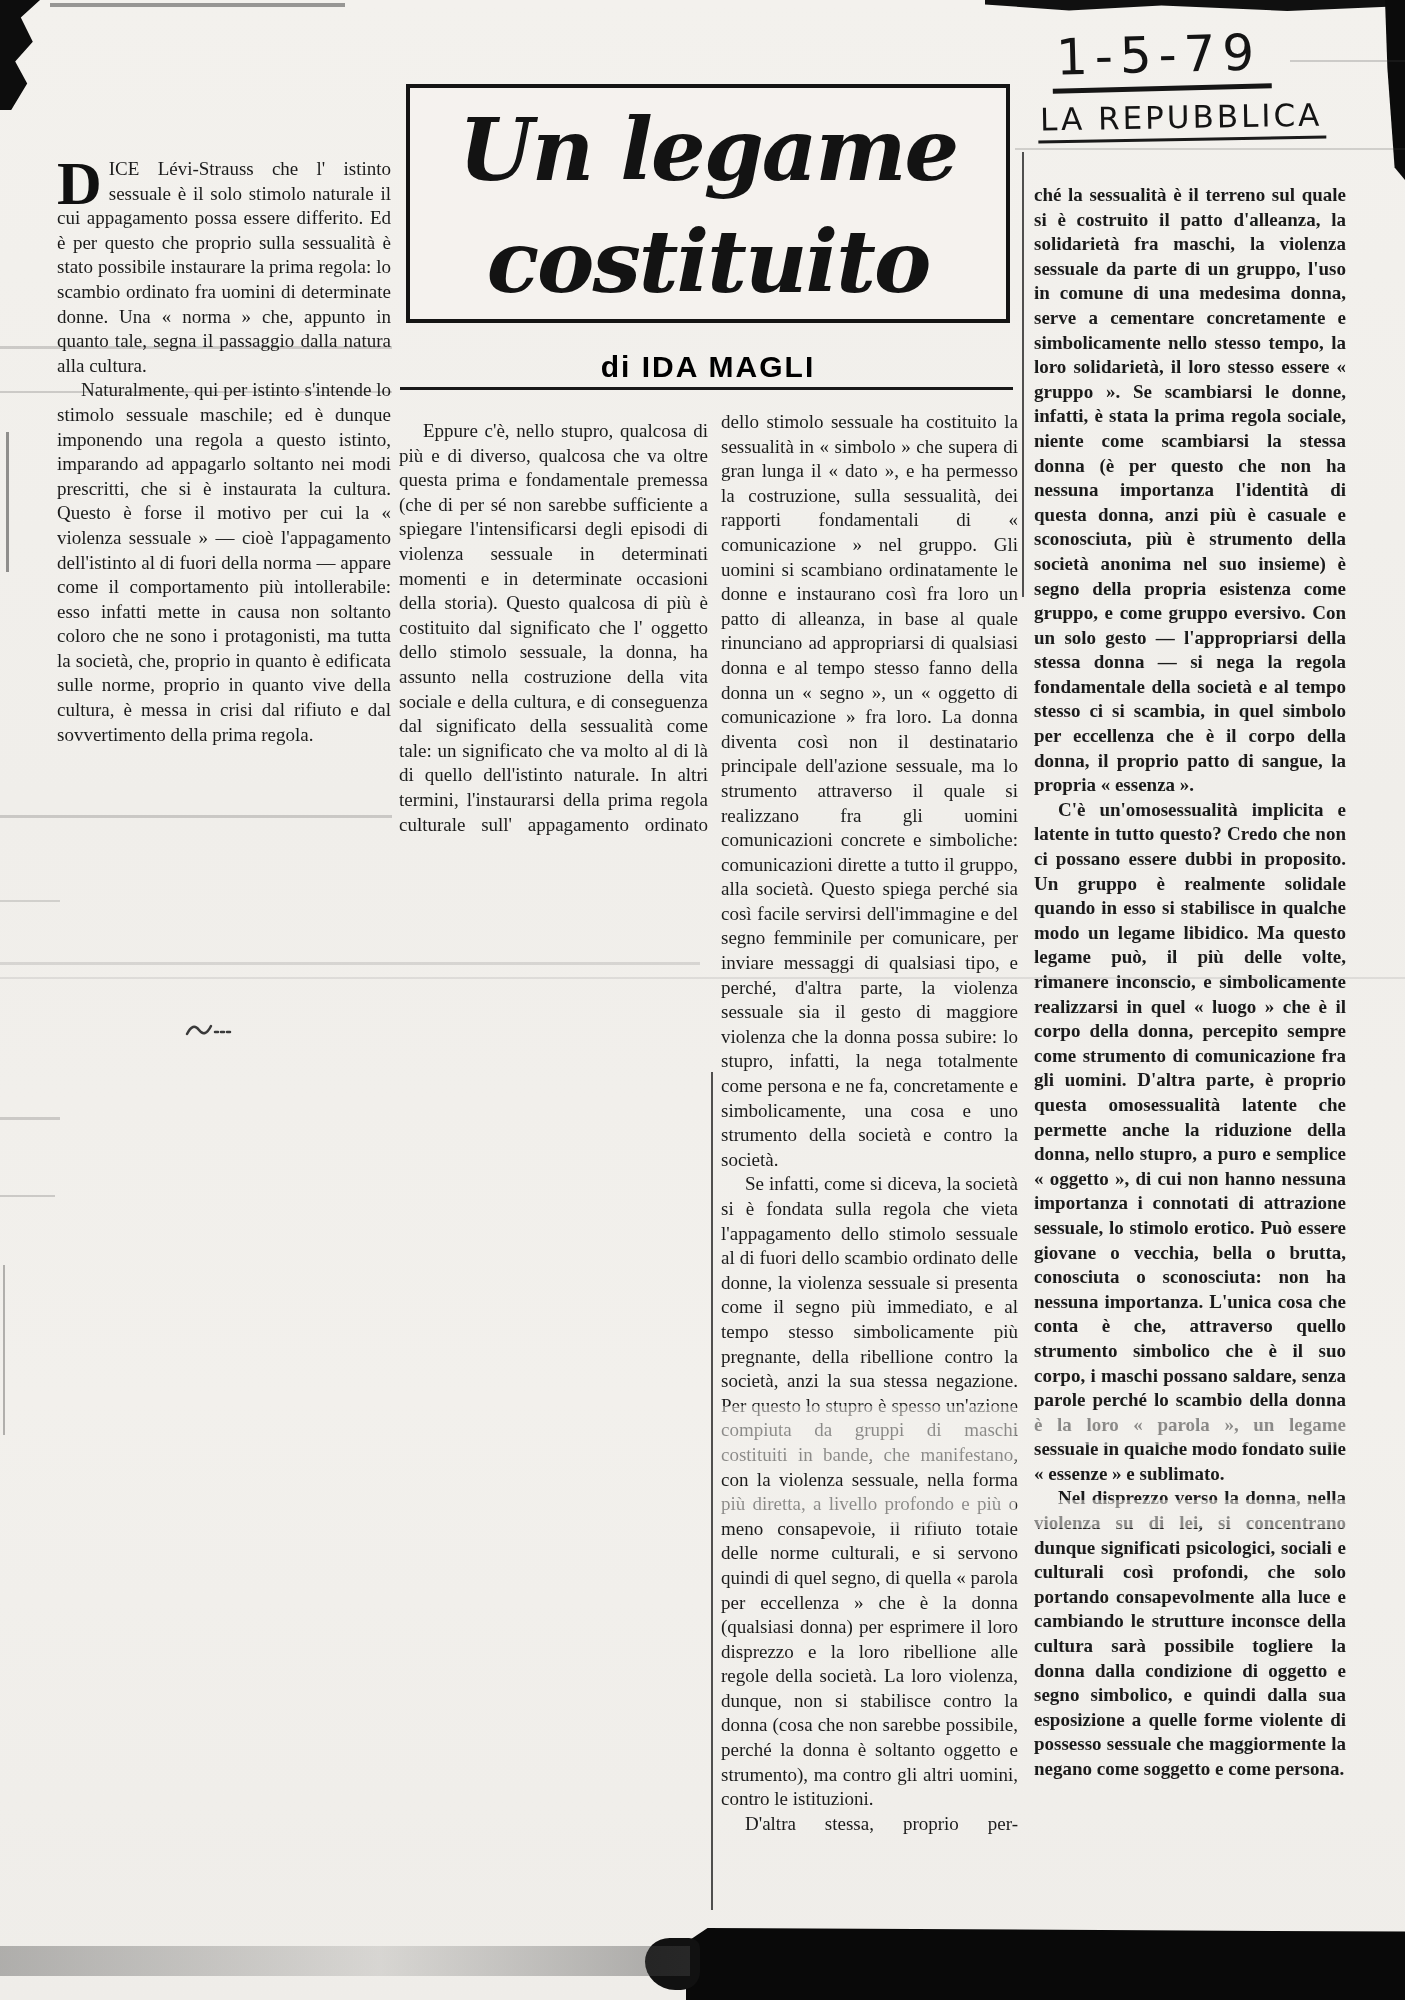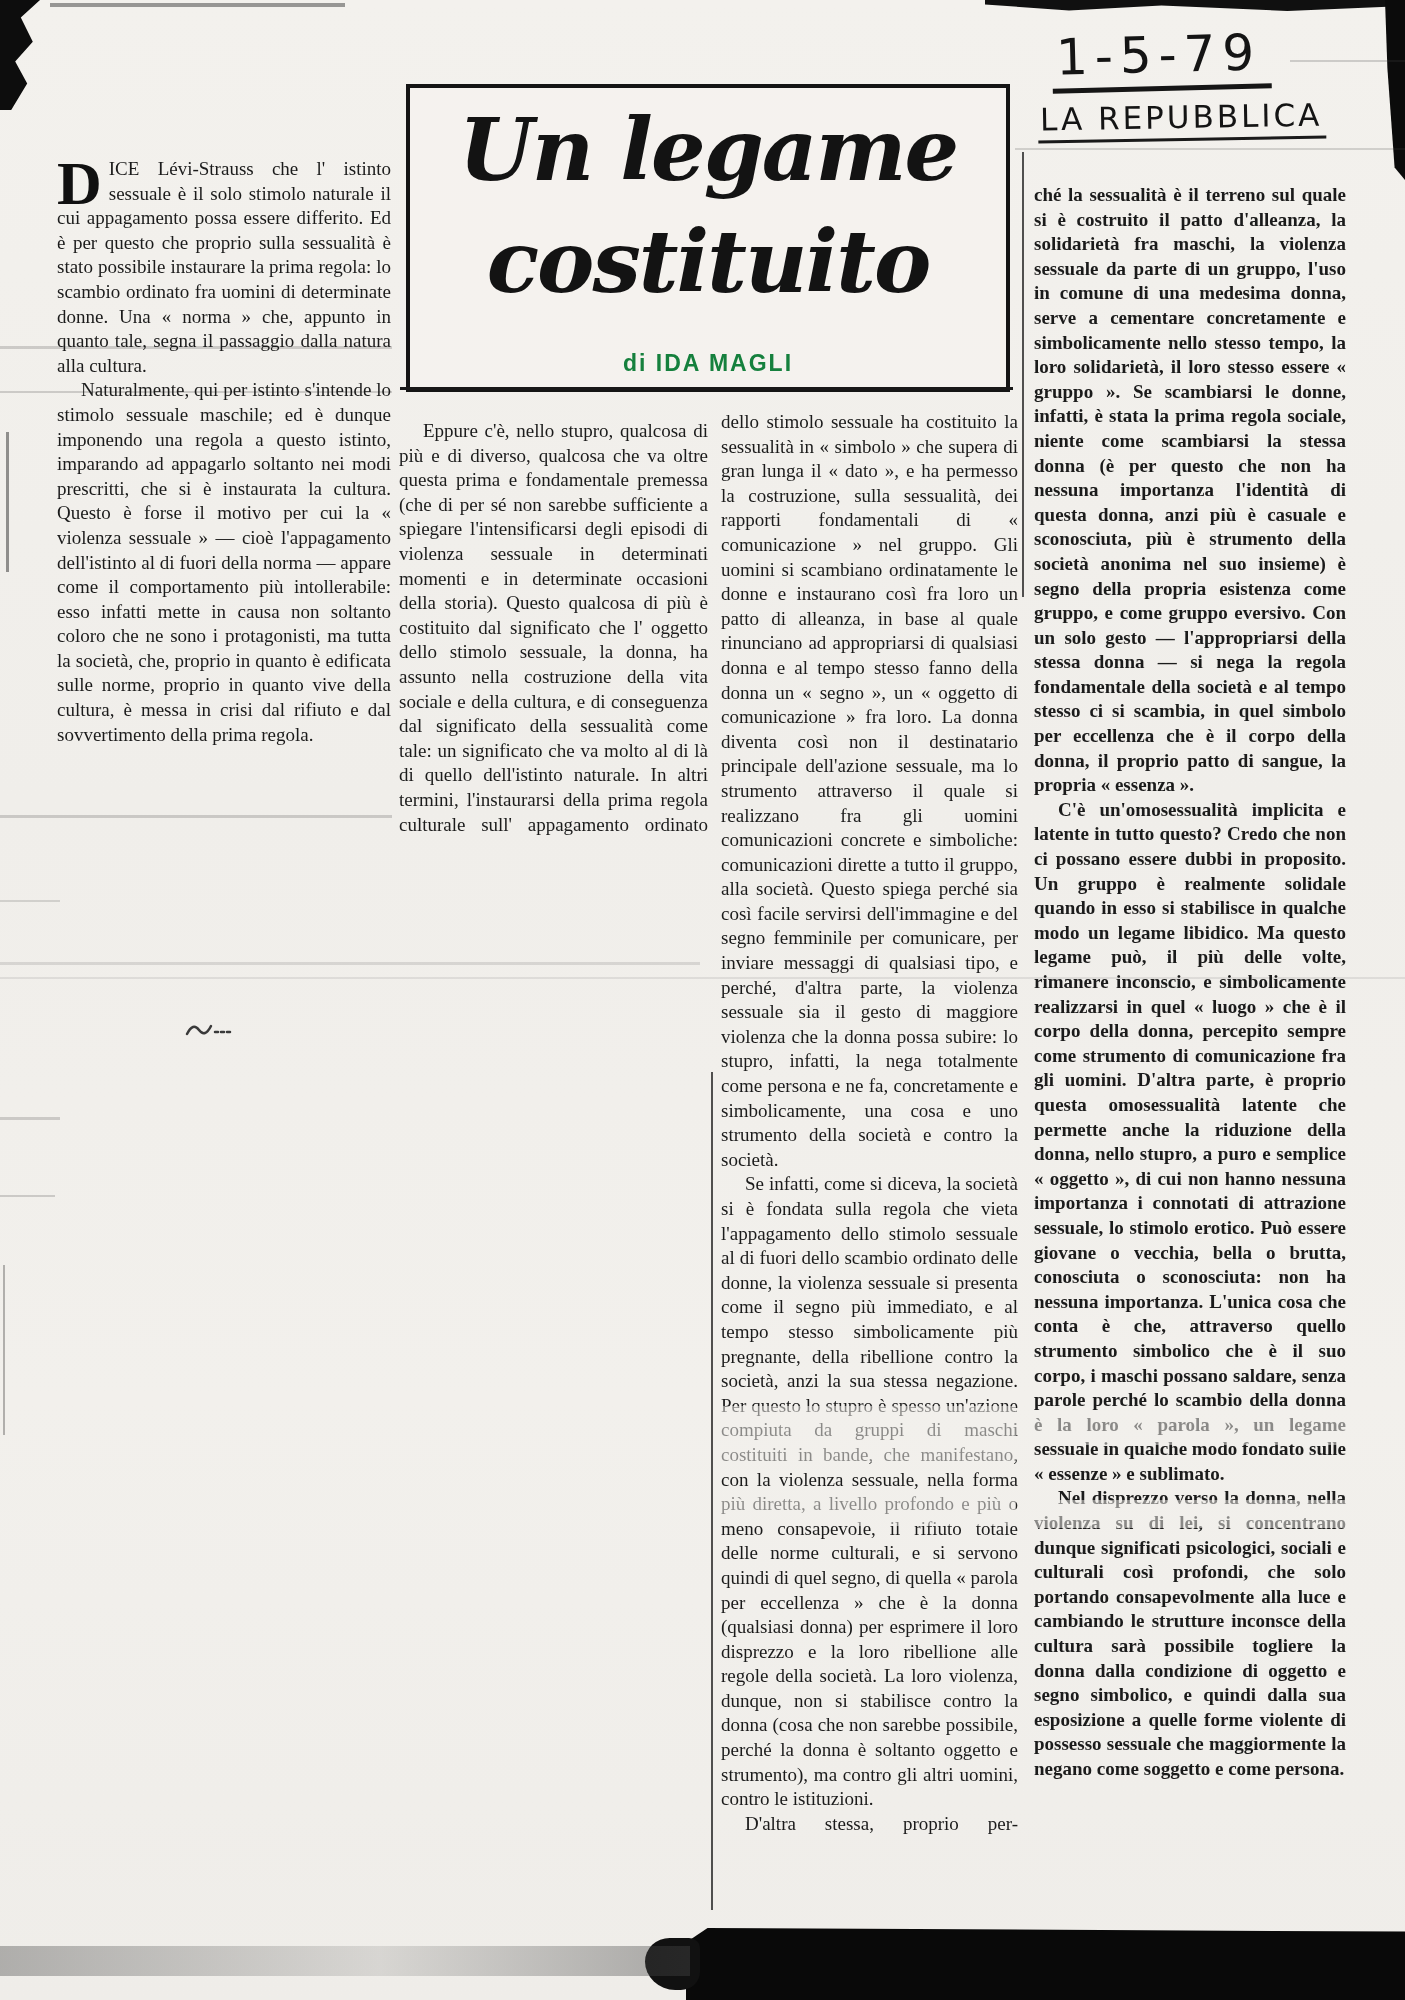--- a/index.html
+++ b/index.html
@@ -31,28 +31,28 @@
   .fade{background:rgba(241,239,235,.52);}
 
   
   .hw{position:absolute;font-family:"DejaVu Sans",sans-serif;color:#141414;white-space:nowrap;}
   .hw-date{left:1052px;top:26px;font-size:50px;letter-spacing:7px;
     transform:rotate(-1.5deg);border-bottom:5px solid #161616;padding:0 10px 2px 4px;}
   .hw-src{left:1038px;top:99px;font-size:31px;letter-spacing:3px;
     transform:rotate(-1deg);border-bottom:3px solid #1a1a1a;padding:0 4px 3px 2px;}
 
   
-  .title-box{position:absolute;left:406px;top:84px;width:604px;height:308px;
+  .title-box{position:absolute;left:406px;top:84px;width:604px;height:239px;
     border:4px solid #141414;box-sizing:border-box;text-align:center;background:rgba(246,244,240,.6);}
   .title-box h1{margin:0;font-family:"DejaVu Serif",serif;font-style:italic;font-weight:bold;
     font-size:86px;line-height:112px;letter-spacing:-2px;color:#131313;}
   .title-box h1:first-child{margin-top:6px;}
   .byline{position:absolute;left:406px;top:350px;width:604px;text-align:center;
-    font-family:"Liberation Sans",sans-serif;font-weight:bold;font-size:23px;
-    letter-spacing:2px;color:#15803d;}
+    font-family:"Liberation Sans",sans-serif;font-weight:bold;font-size:30px;
+    letter-spacing:2px;color:#000000;}
   .byline-rule{position:absolute;left:400px;top:387px;width:613px;height:3px;background:#181818;}
 
   
   .col{position:absolute;color:#1b1b1b;font-size:19px;line-height:24.6px;
     text-align:justify;font-family:"Liberation Serif",serif;}
   .col p{margin:0;}
   .col p.indent{text-indent:24px;}
   .col p.runover{text-align-last:justify;}
   .dropcap{float:left;font-size:62px;line-height:46px;font-weight:bold;
     margin:3px 7px 0 0;color:#101010;}

